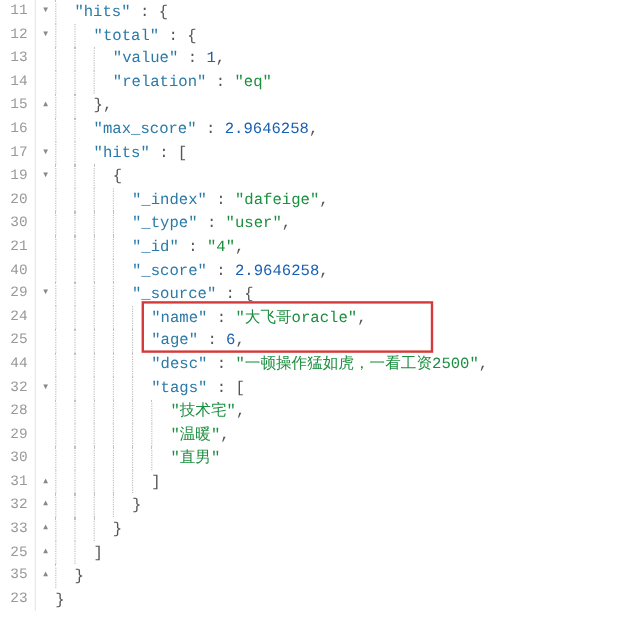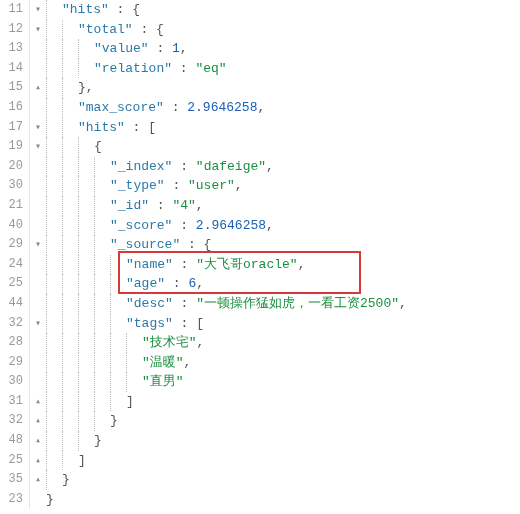--- a/index.html
+++ b/index.html
@@ -90,21 +90,21 @@
     <div class="ln">29</div>
     <div class="ln">24</div>
     <div class="ln">25</div>
     <div class="ln">44</div>
     <div class="ln">32</div>
     <div class="ln">28</div>
     <div class="ln">29</div>
     <div class="ln">30</div>
     <div class="ln">31</div>
     <div class="ln">32</div>
-    <div class="ln">48</div>
+    <div class="ln">33</div>
     <div class="ln">25</div>
     <div class="ln">35</div>
     <div class="ln">23</div>
   </div>
 <div class="fold-col">
     <div class="f">▾</div>
     <div class="f">▾</div>
     <div class="f"></div>
     <div class="f"></div>
     <div class="f">▴</div>

